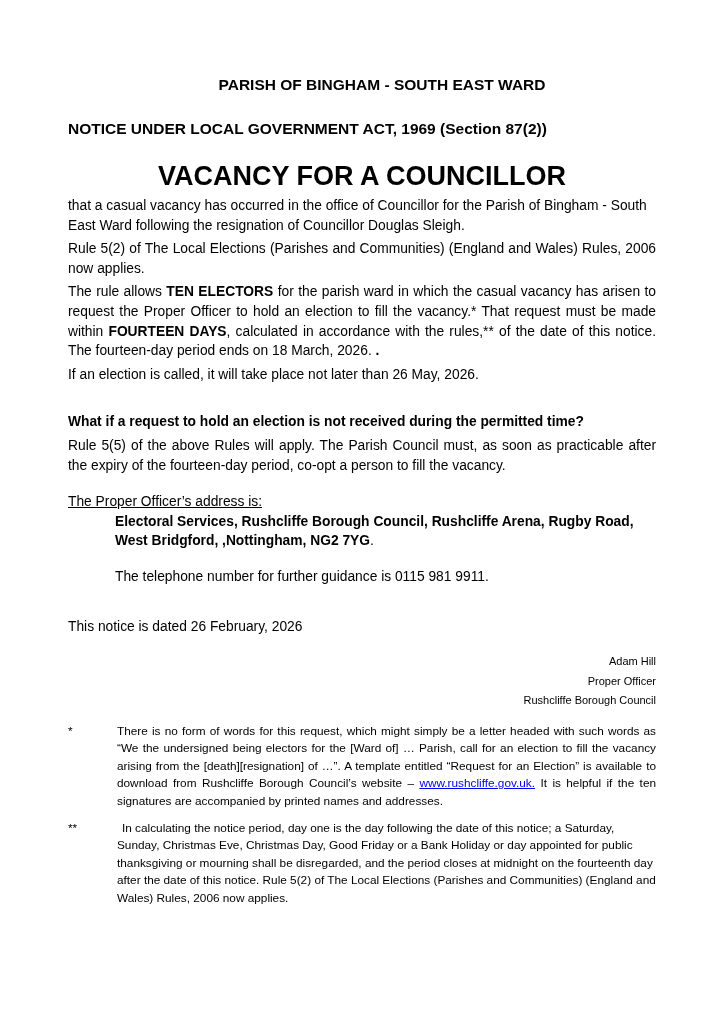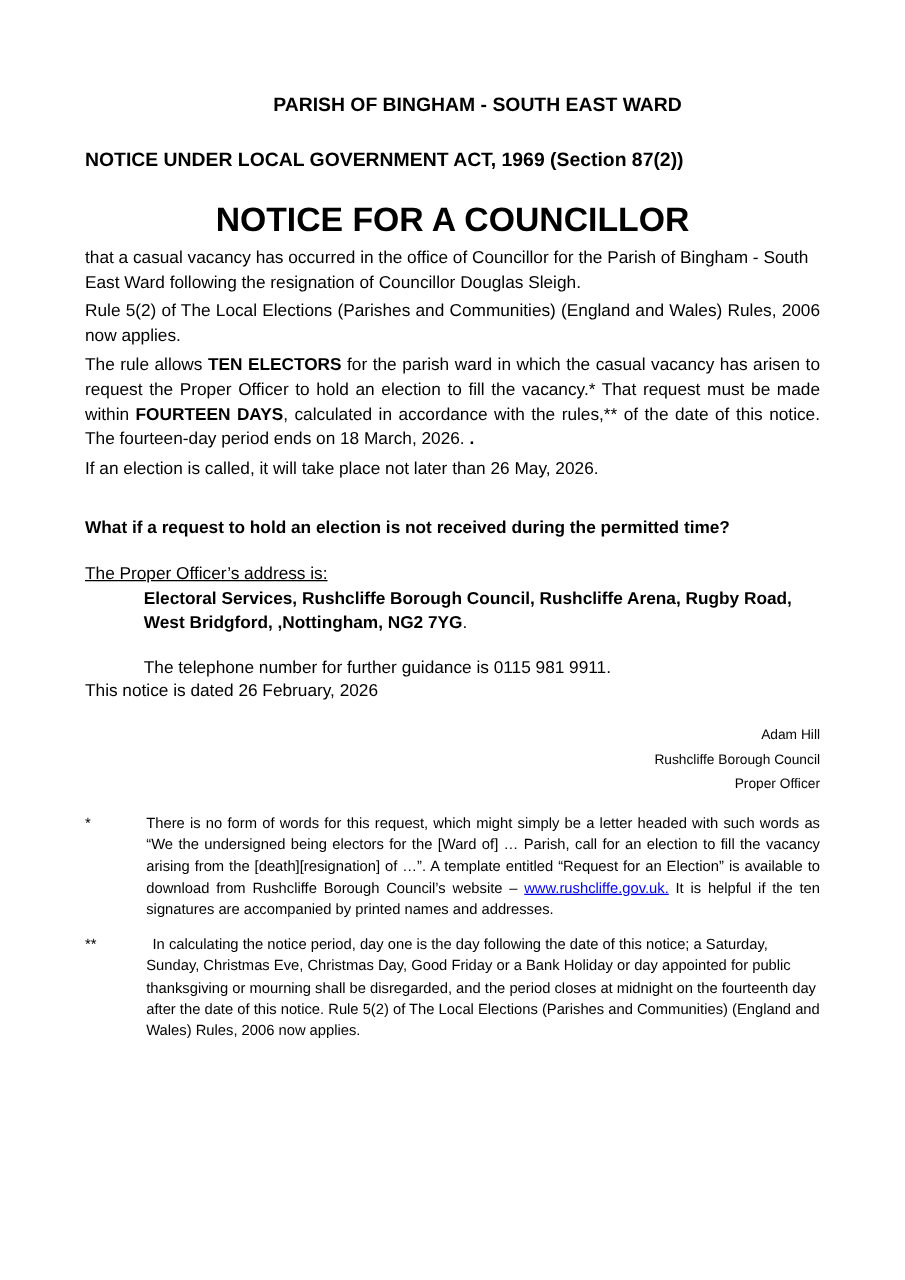--- a/index.html
+++ b/index.html
@@ -42,21 +42,21 @@
   .q-heading {
     font-size: 13.8px;
     line-height: 19.6px;
     font-weight: bold;
     margin-top: 28px;
   }
   .tight { margin-top: 17px; text-decoration: underline; }
   .indent { margin-left: 47px; }
   .addr { margin-top: 0; }
   .phone { margin-top: 16px; }
-  .dated { margin-top: 0; }
+  .dated { margin-top: 30px; }
   .sig {
     font-size: 11px;
     line-height: 19.6px;
     text-align: right;
     margin-top: 16px;
   }
   .footnote {
     display: flex;
     font-size: 11.8px;
     line-height: 17.4px;
@@ -71,46 +71,47 @@
 </head>
 <body>
 
 <div class="page">
 
   <div class="h-parish">PARISH OF BINGHAM - SOUTH EAST WARD</div>
 
   <div class="h-act">NOTICE UNDER LOCAL GOVERNMENT ACT, 1969 (Section 87(2))</div>
 
   <div class="main-title">
-    <div>NOTICE FOR A COUNCILLOR</div>
+    <div>VACANCY FOR A COUNCILLOR</div>
   </div>
 
   <div class="para">that a casual vacancy has occurred in the office of Councillor for the  Parish of Bingham - South East Ward following the resignation of Councillor Douglas Sleigh.</div>
 
   <div class="para just">Rule 5(2) of The Local Elections (Parishes and Communities) (England and Wales) Rules, 2006 now applies.</div>
 
   <div class="para just"><span>The rule allows </span><span class="b">TEN ELECTORS</span><span> for the parish ward in which the casual vacancy has arisen to request the Proper Officer to hold an election to fill the vacancy.* That request must be made within </span><span class="b">FOURTEEN DAYS</span><span>, calculated in accordance with the rules,** of the date of this notice. The fourteen-day period ends on 18 March, 2026. </span><span class="b">.</span></div>
 
   <div class="para">If an election is called, it will take place not later than 26 May, 2026.</div>
 
   <div class="q-heading">What if a request to hold an election is not received during the permitted time?</div>
 
+  <div class="para just">Rule 5(5) of the above Rules will apply. The Parish Council must, as soon as practicable after the expiry of the fourteen-day period, co-opt a person to fill the vacancy.</div>
 
   <div class="para tight">The Proper Officer’s address is:</div>
 
   <div class="para addr indent"><span class="b">Electoral Services, Rushcliffe Borough Council, Rushcliffe Arena, Rugby Road, West Bridgford, ,Nottingham, NG2 7YG</span><span>.</span></div>
 
   <div class="para phone indent">The telephone number for further guidance is 0115 981 9911.</div>
 
   <div class="para dated">This notice is dated 26 February, 2026</div>
 
   <div class="sig">
     <div>Adam Hill</div>
+    <div>Proper Officer</div>
     <div>Rushcliffe Borough Council</div>
-    <div>Proper Officer</div>
   </div>
 
   <div class="footnote just">
     <span class="fn-marker">*</span>
     <span class="fn-text"><span>There is no form of words for this request, which might simply be a letter headed with such words as “We the undersigned being electors for the [Ward of] … Parish, call for an election to fill the vacancy arising from the [death][resignation] of …”. A template entitled “Request for an Election” is available to download from Rushcliffe Borough Council’s website – </span><a class="doc-link" href="#">www.rushcliffe.gov.uk.</a><span>  It is helpful if the ten signatures are accompanied by printed names and addresses.</span></span>
   </div>
 
   <div class="footnote fn2">
     <span class="fn-marker">**</span>
     <span class="fn-text fn-indent"> In calculating the notice period, day one is the day following the date of this notice; a Saturday, Sunday, Christmas Eve, Christmas Day, Good Friday or a Bank Holiday or day appointed for public thanksgiving or mourning shall be disregarded, and the period closes at midnight on the fourteenth day after the date of this notice. Rule 5(2) of The Local Elections (Parishes and Communities) (England and Wales) Rules, 2006 now applies.</span>

